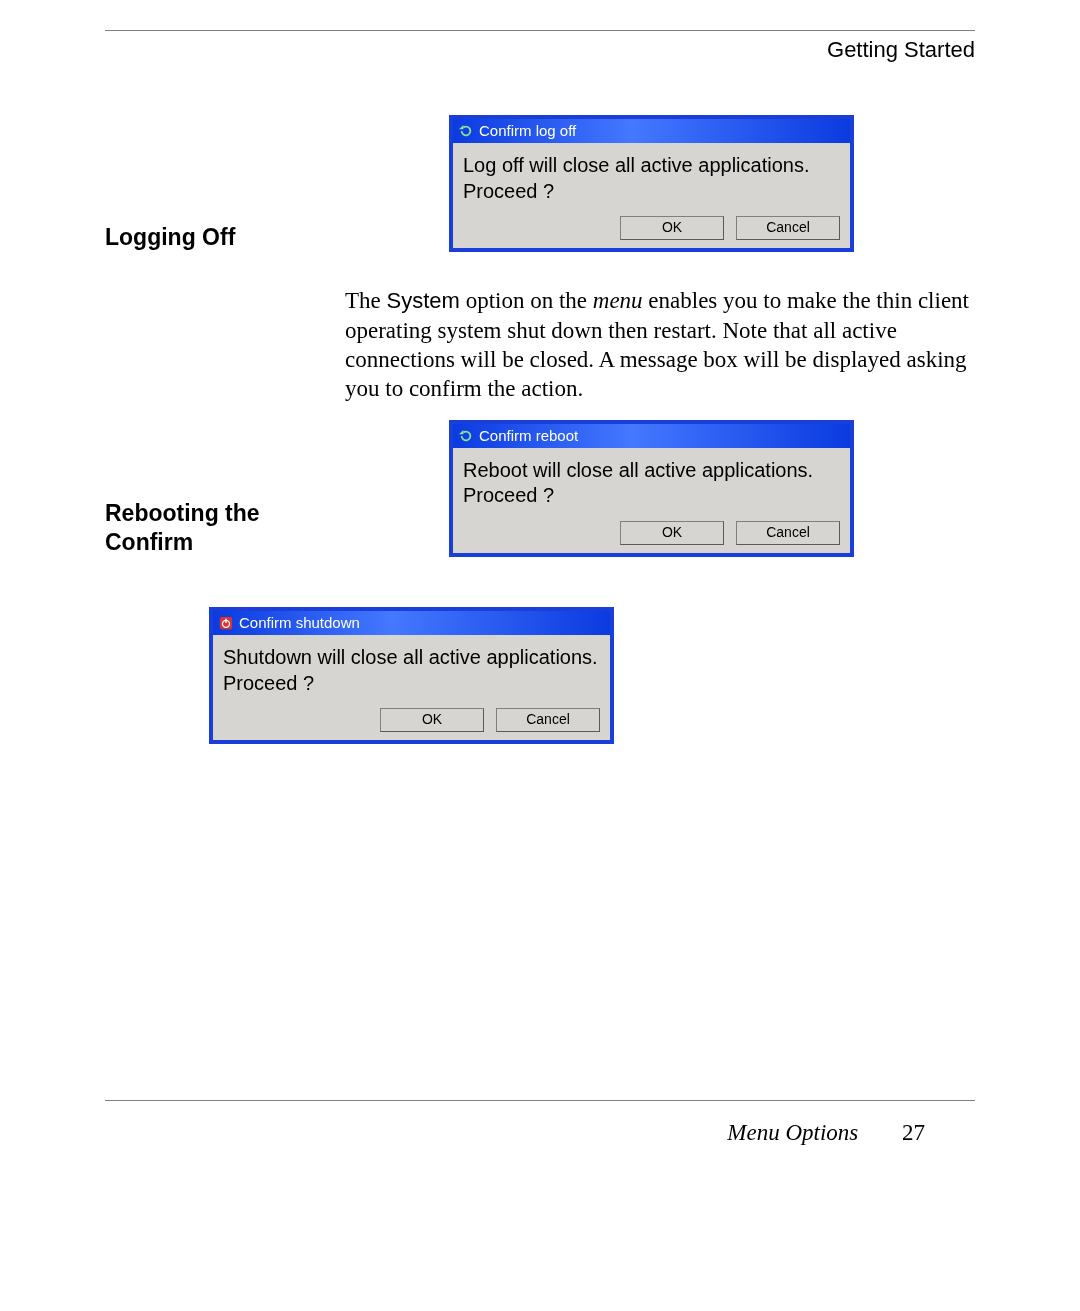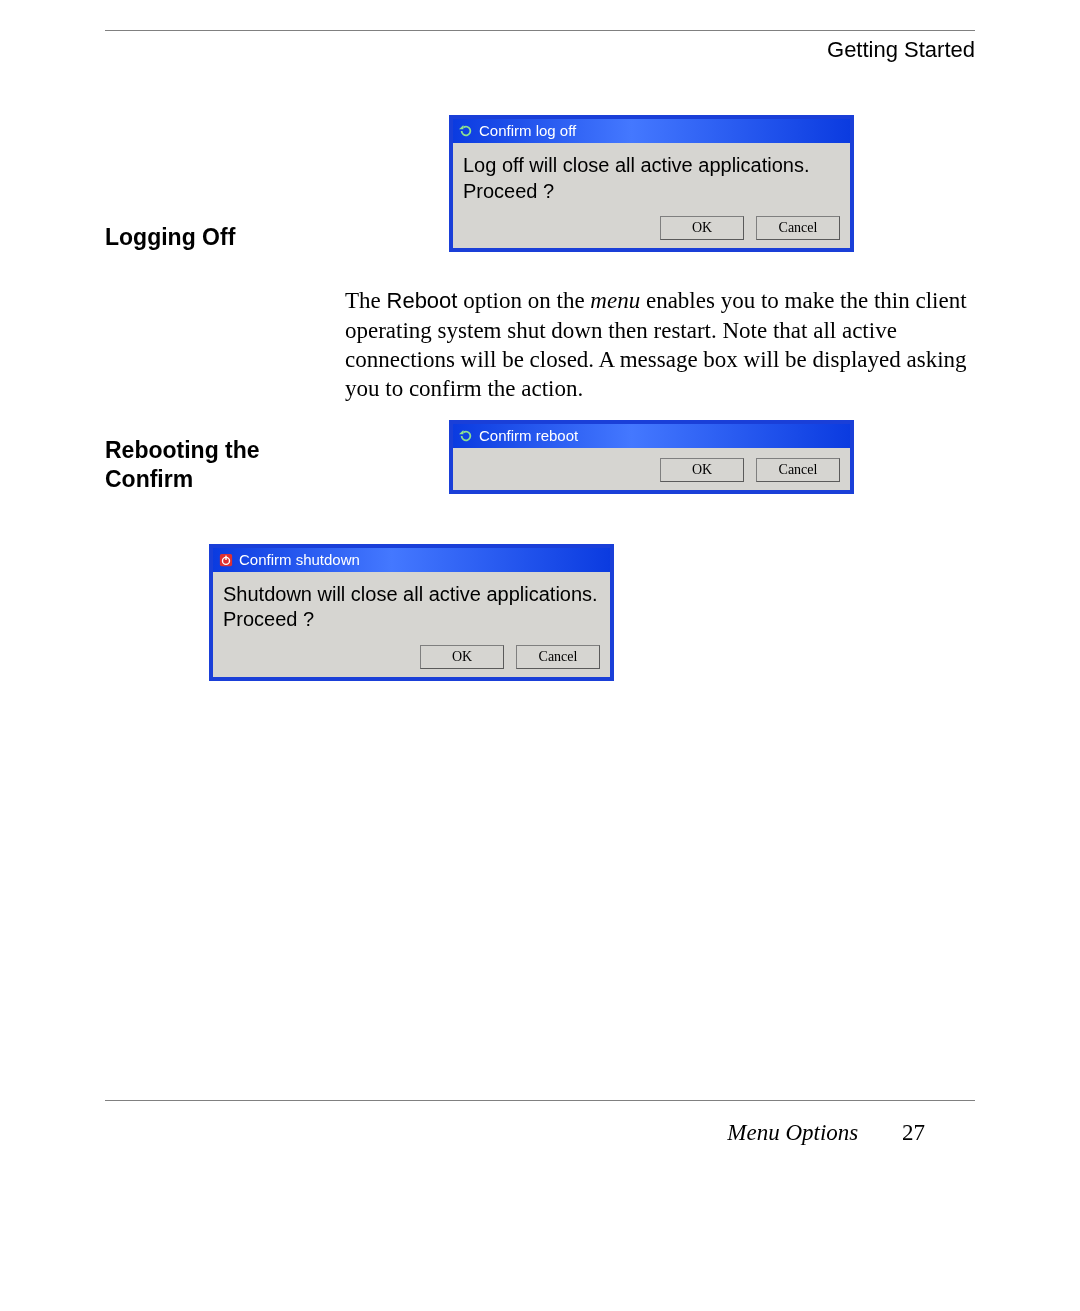--- a/index.html
+++ b/index.html
@@ -95,27 +95,27 @@
     font-size: 20px;
     margin-bottom: 12px;
   }
   .btn-row {
     text-align: right;
   }
   .btn {
     display: inline-block;
     min-width: 58px;
     text-align: center;
-    padding: 2px 12px;
+    padding: 2px 22px;
     margin-left: 8px;
     background: #d6d5d1;
     border: 1px solid #7f7f7f;
     border-right-color: #5a5a5a;
     border-bottom-color: #5a5a5a;
-    font-family: Liberation Serif, serif;
+    font-family: Liberation Sans, sans-serif;
     font-size: 14px;
     cursor: default;
   }
   .footer-rule {
     position: absolute;
     left: 105px;
     right: 105px;
     bottom: 210px;
     border-top: 1px solid #808080;
   }
@@ -161,34 +161,35 @@
           </div>
         </div>
       </div>
     </div>
   </div>
 
   <div class="section">
     <div class="side-head">Rebooting the Confirm</div>
     <div class="body-col">
       <p>
-        <span>The </span><span class="sans-inline">Reboot</span><span> option on the </span><span class="italic">menu</span><span> enables you to make the thin client operating system shut down then restart. Note that all active connections will be closed. A message box will be displayed asking you to confirm the action.</span>
+        <span>The </span><span class="sans-inline">System</span><span> option on the </span><span class="italic">menu</span><span> enables you to make the thin client operating system shut down then restart. Note that all active connections will be closed. A message box will be displayed asking you to confirm the action.</span>
       </p>
       <div class="dialog-wrap">
         <div class="dialog">
           <div class="titlebar">
             <span class="tb-icon">
               <svg class="refresh-svg" viewBox="0 0 16 16">
                   <path fill="none" stroke="#8fe28f" stroke-width="2" d="M3 8a5 5 0 1 0 2-4"></path>
                   <path fill="#8fe28f" d="M5 1v5H0z"></path>
                 </svg>
             </span>
             <span>Confirm reboot</span>
           </div>
           <div class="dialog-body">
+            <div class="dialog-msg">Reboot will close all active applications. Proceed ?</div>
             <div class="btn-row">
               <span class="btn">OK</span>
               <span class="btn">Cancel</span>
             </div>
           </div>
         </div>
       </div>
     </div>
   </div>
 

